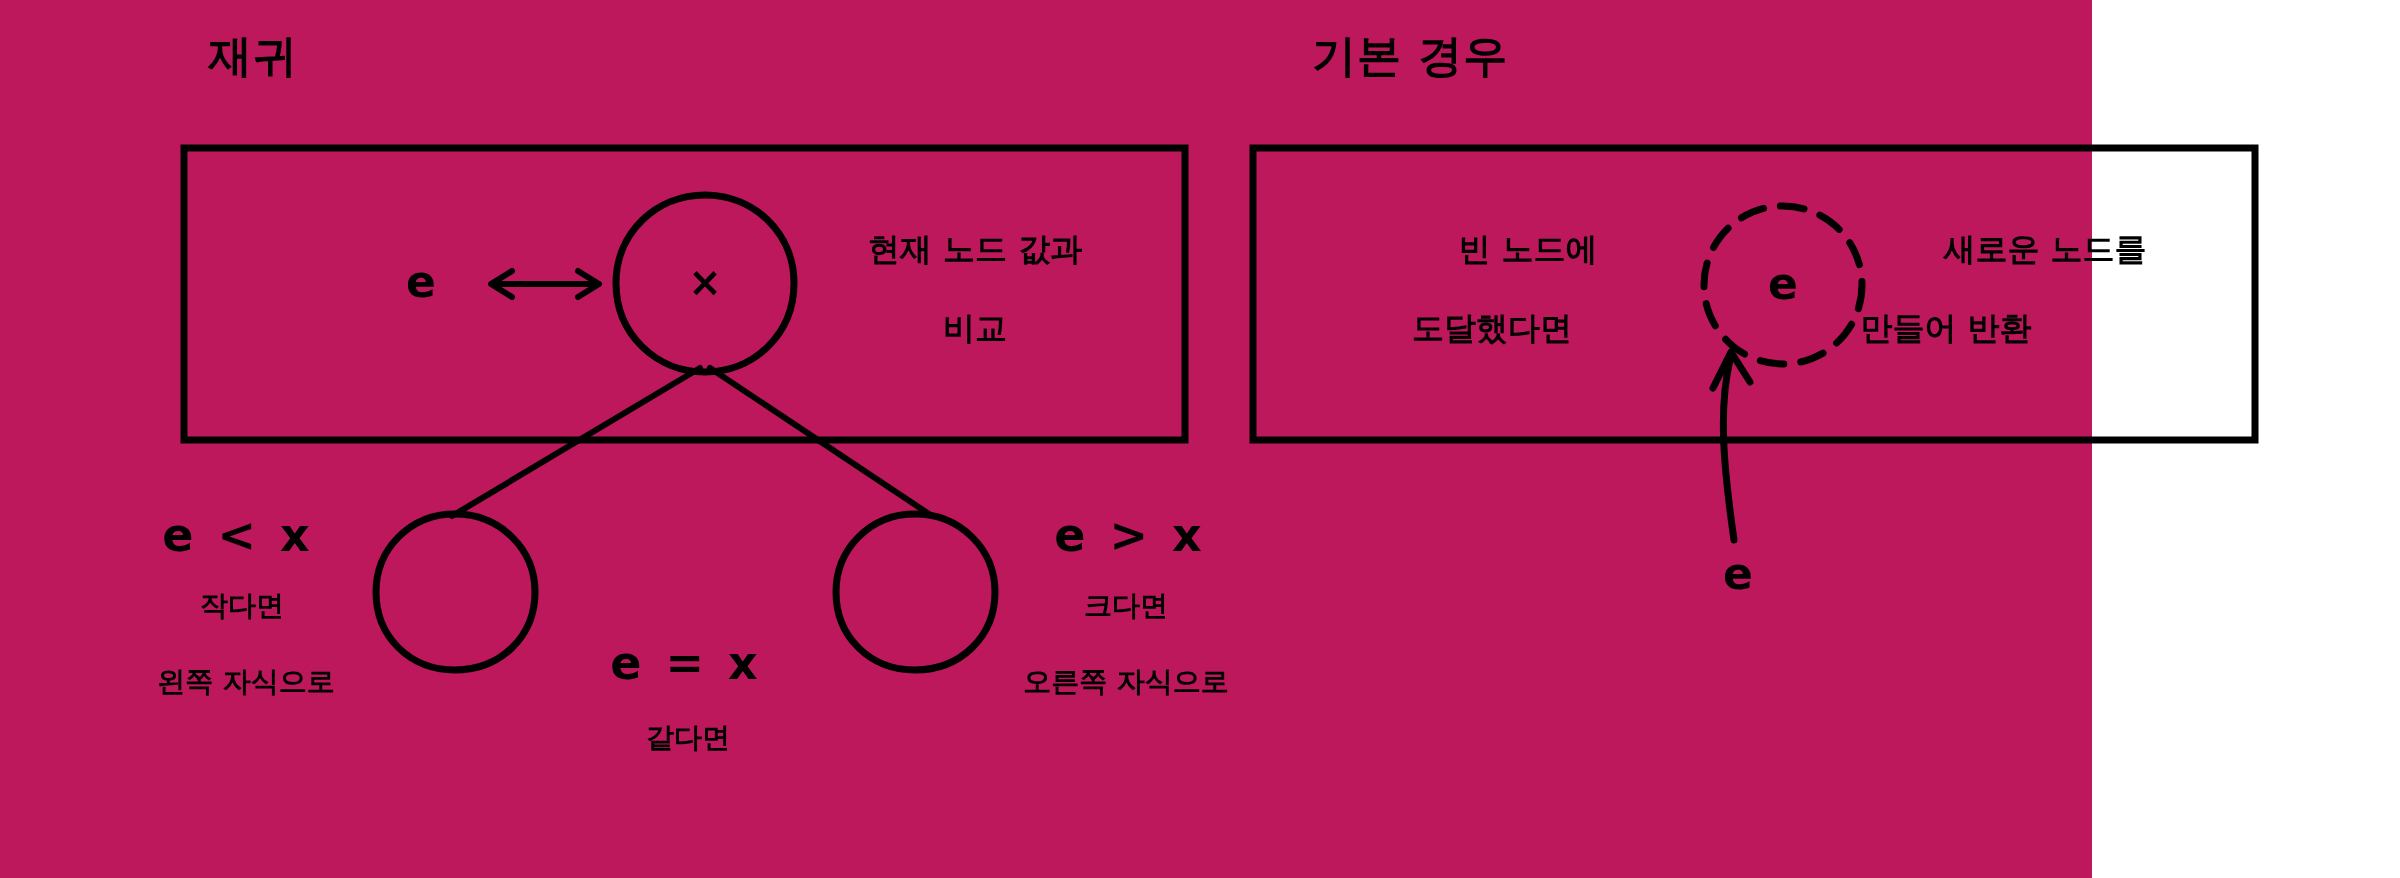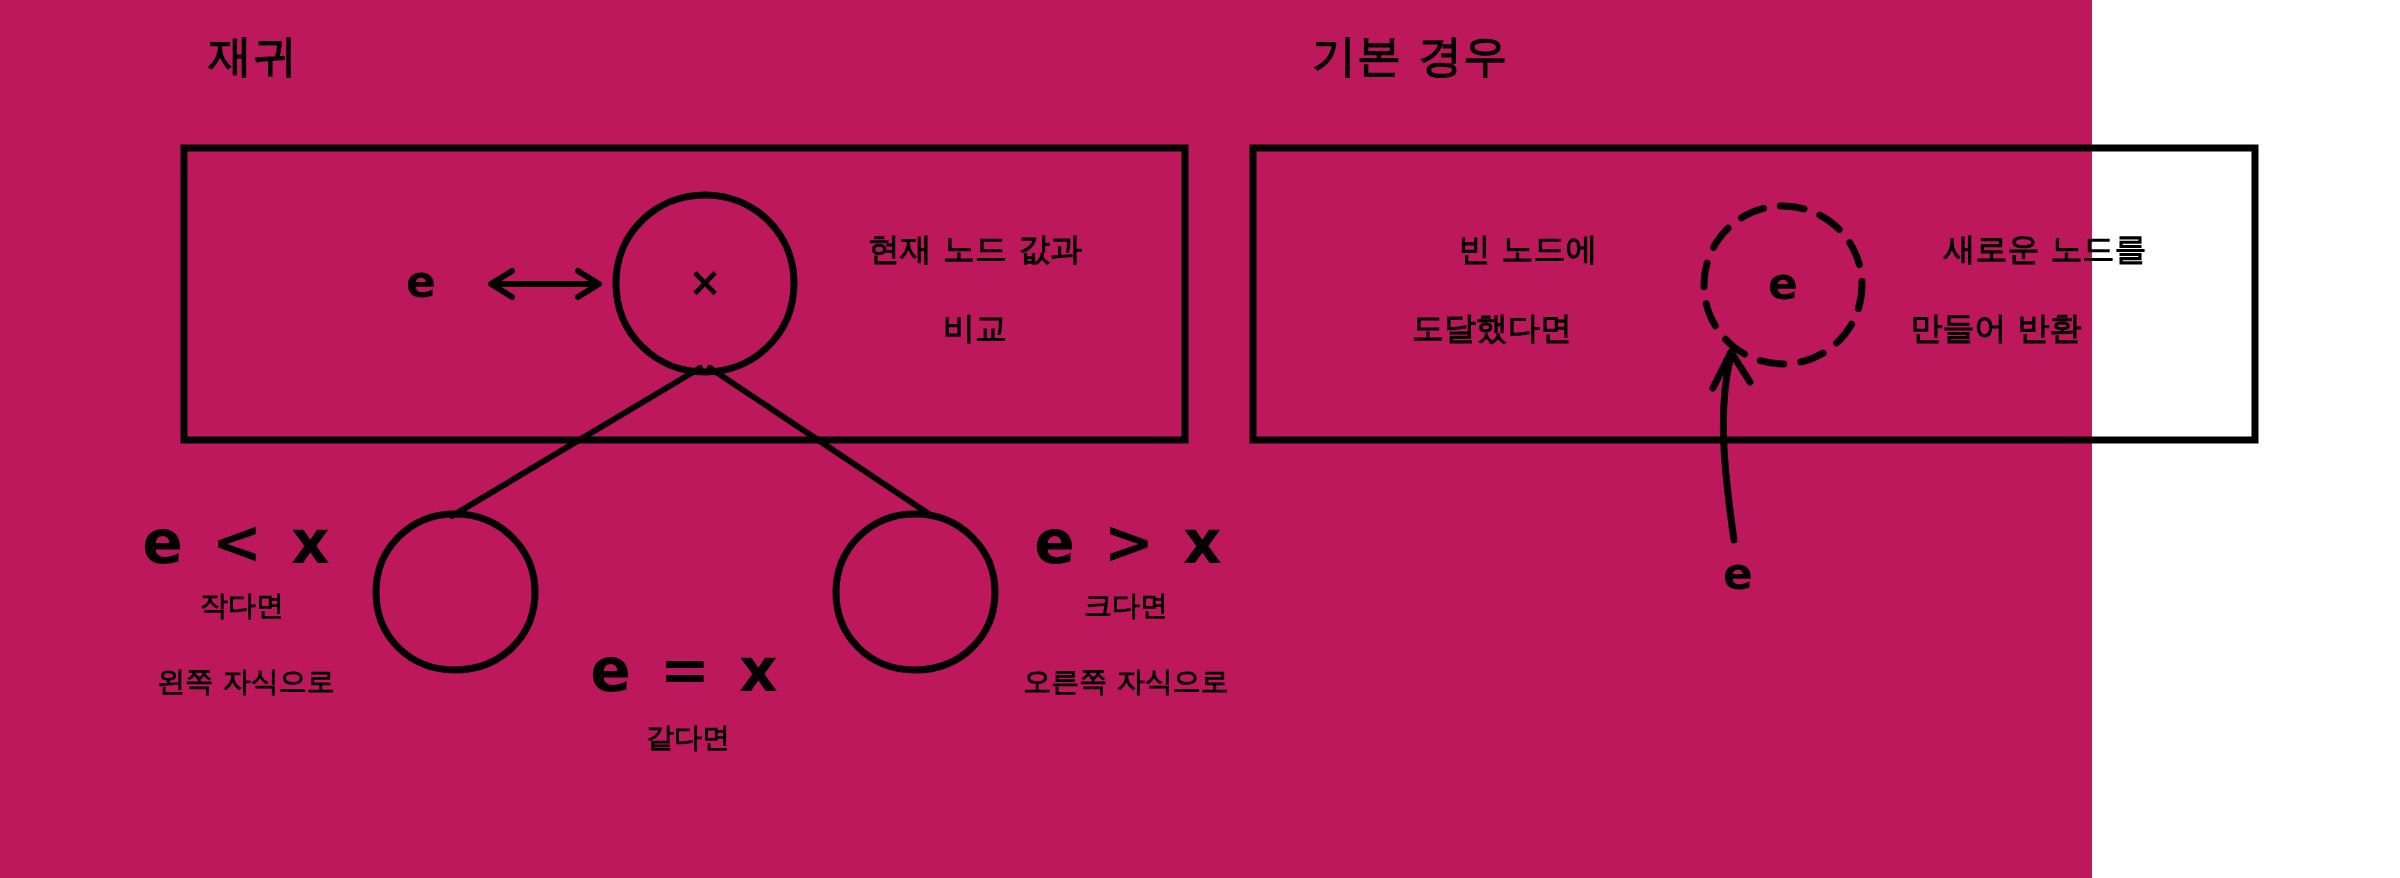--- a/index.html
+++ b/index.html
@@ -39,21 +39,21 @@
   .panel-title {
     font-size: 44px;
     font-weight: 700;
     letter-spacing: 1px;
   }
   .body-ko {
     font-size: 32px;
     font-weight: 600;
   }
   .cond-expr {
-    font-size: 60px;
+    font-size: 46px;
     font-weight: 700;
     letter-spacing: 4px;
   }
   .cond-sub {
     font-size: 28px;
     font-weight: 600;
   }
   .node-label {
     font-size: 40px;
     font-weight: 700;
@@ -135,17 +135,17 @@
   <div class="txt cond-sub center" style="left:1126px; top:668px;text-align:right;">오른쪽 자식으로</div>
 
   <div class="txt panel-title" style="left:1300px; top:34px;margin-left:12px;">기본 경우</div>
 
   <div class="txt body-ko center" style="left:1528px; top:233px;text-align:right;">빈 노드에</div>
   <div class="txt body-ko center" style="left:1468px; top:312px;margin-left:24px;">도달했다면</div>
 
   <div class="txt e-label center" style="left:1783px; top:262px;">e</div>
 
   <div class="txt body-ko center" style="left:2045px; top:233px;">새로운 노드를</div>
-  <div class="txt body-ko center" style="left:1996px; top:312px;">만들어 반환</div>
+  <div class="txt body-ko center" style="left:1946px; top:312px;">만들어 반환</div>
 
   <div class="txt e-label center" style="left:1738px; top:552px;">e</div>
 
 </div>
 
 </body></html>

